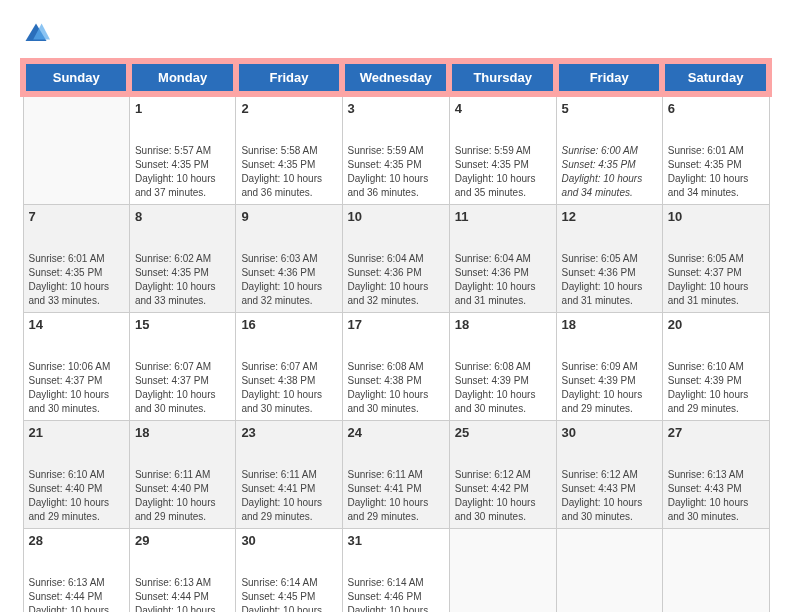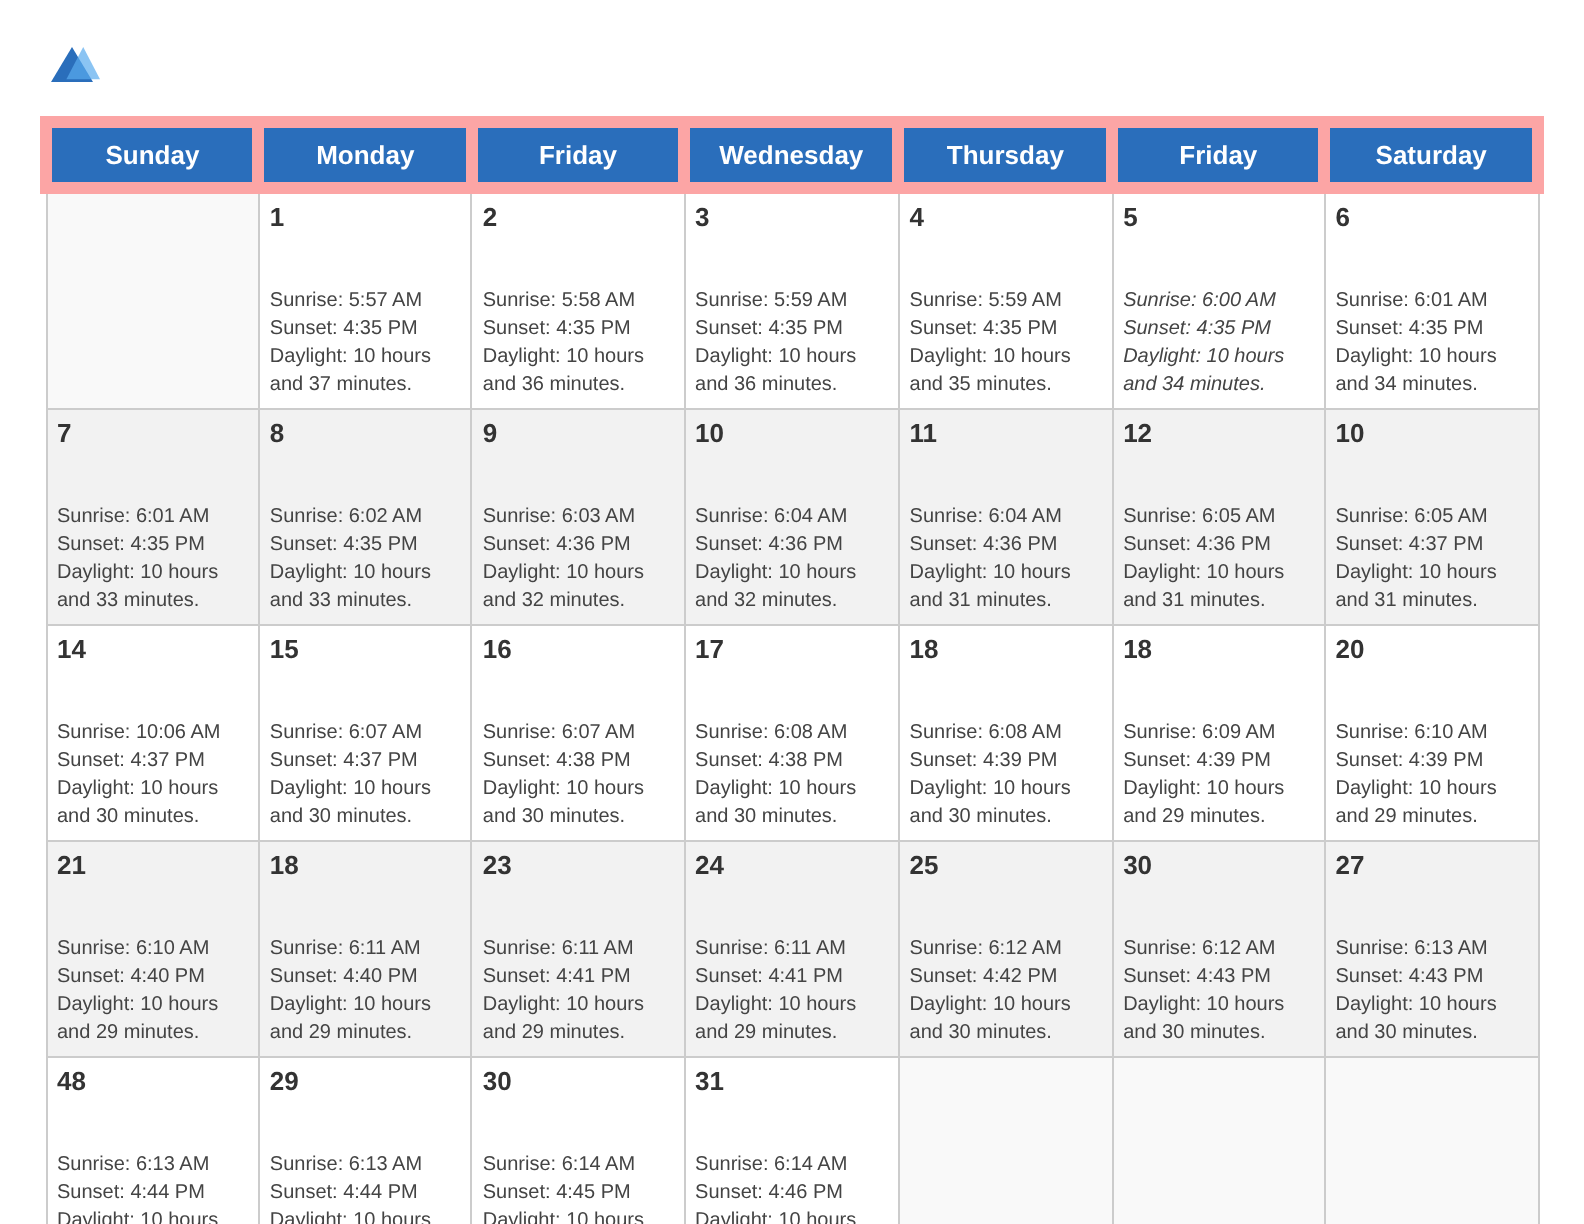--- a/index.html
+++ b/index.html
@@ -304,21 +304,21 @@
         <td>
           <div class="day-number">27</div>
           <div class="day-info" style="white-space: pre-line;">Sunrise: 6:13 AM
 Sunset: 4:43 PM
 Daylight: 10 hours
 and 30 minutes.</div>
         </td>
       </tr>
       <tr>
         <td>
-          <div class="day-number">48</div>
+          <div class="day-number">28</div>
           <div class="day-info" style="white-space: pre-line;">Sunrise: 6:13 AM
 Sunset: 4:44 PM
 Daylight: 10 hours
 and 30 minutes.</div>
         </td>
         <td>
           <div class="day-number">29</div>
           <div class="day-info" style="white-space: pre-line;">Sunrise: 6:13 AM
 Sunset: 4:44 PM
 Daylight: 10 hours

